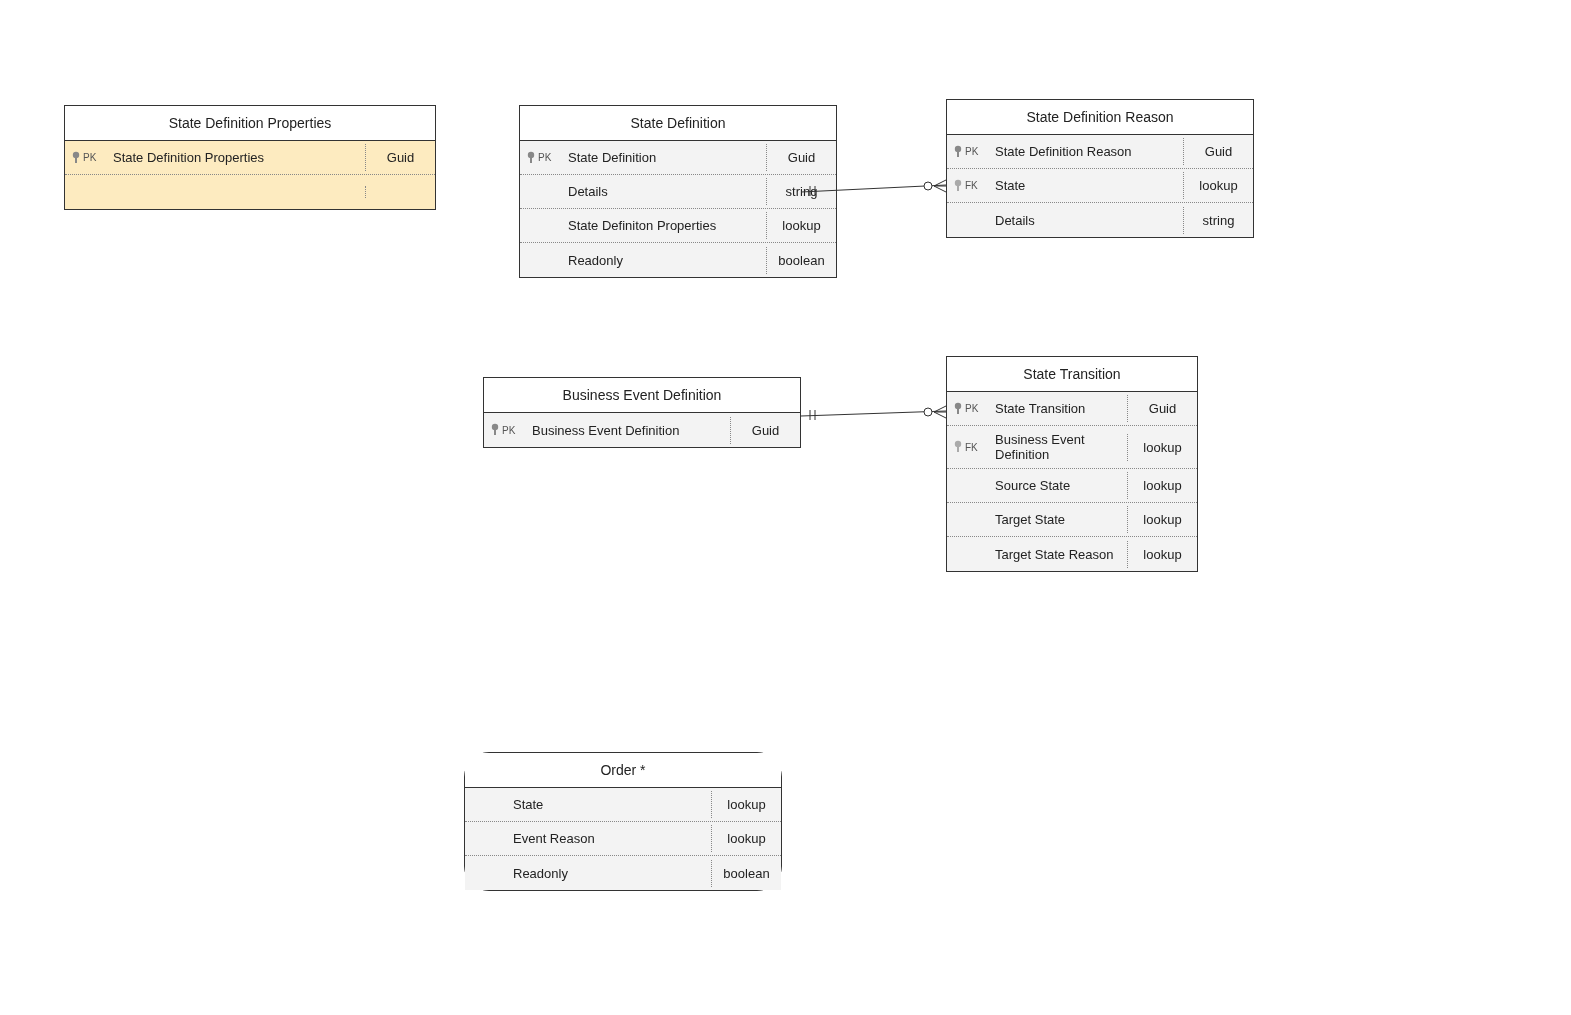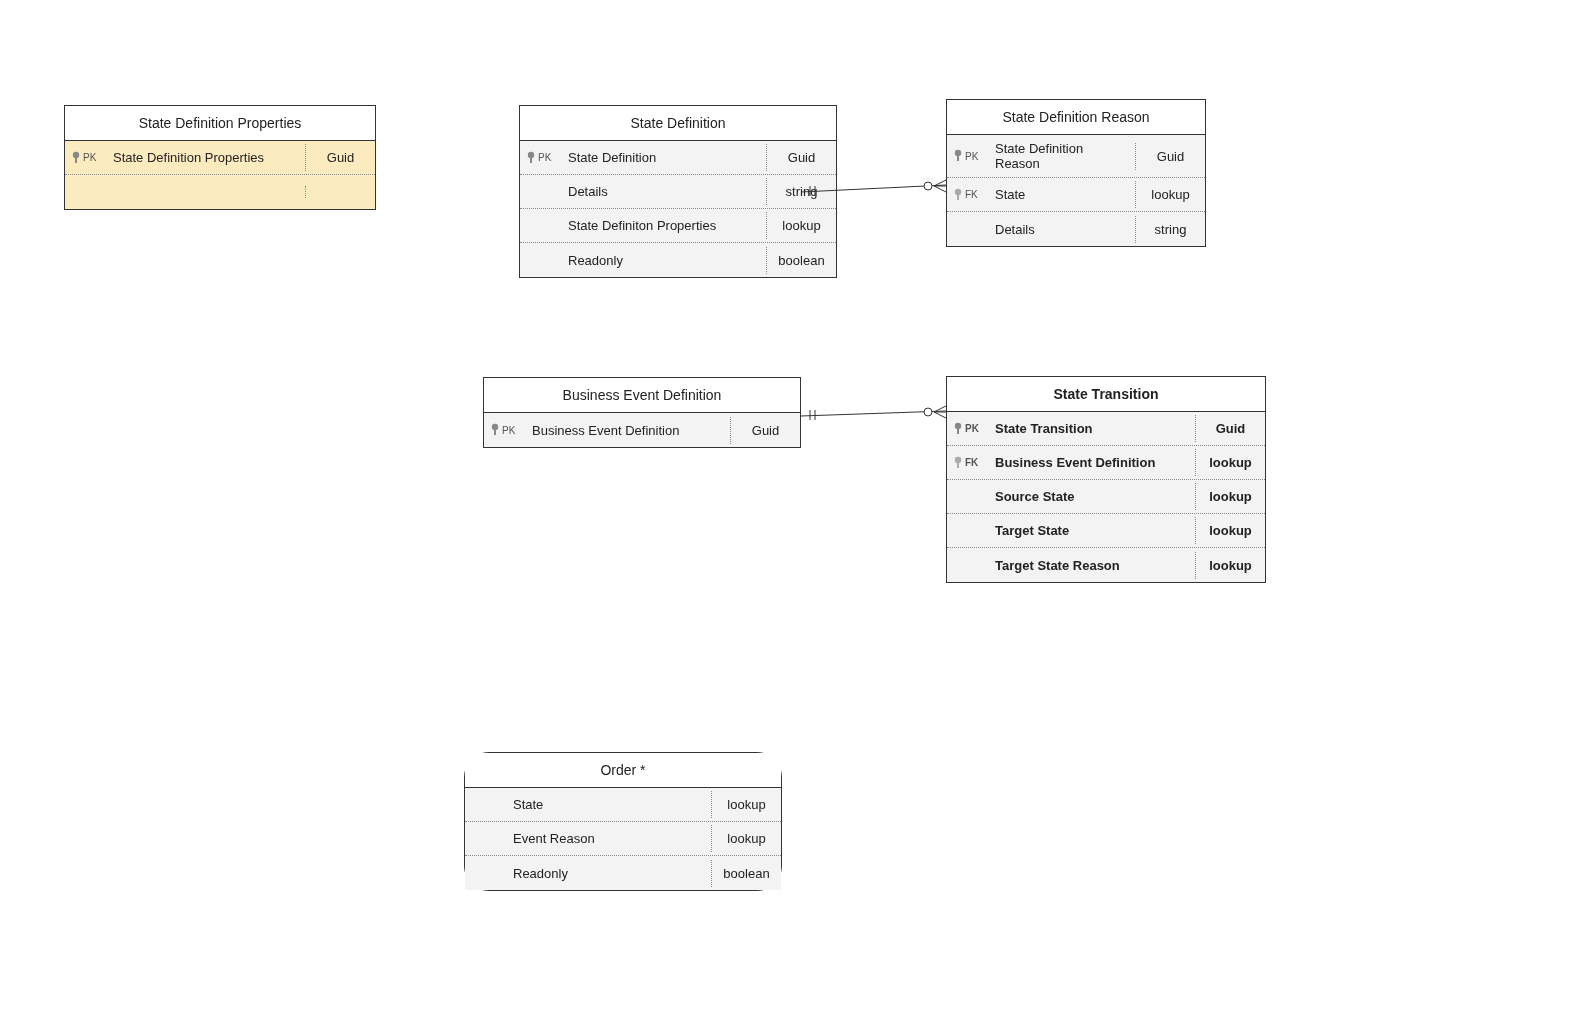--- a/index.html
+++ b/index.html
@@ -76,21 +76,21 @@
   svg.connectors {
     position: absolute;
     left: 0; top: 0;
     width: 1571px; height: 1015px;
     pointer-events: none;
   }
 </style>
 </head>
 <body>
 
-<div class="entity highlight" style="left:64px; top:105px; width:312px;">
+<div class="entity highlight" style="left:64px; top:105px; width:372px;">
   <div class="entity-title">State Definition Properties</div>
   <div class="entity-body">
     <div class="row">
       <div class="keycol">
         <span class="keyicon">
             <svg viewBox="0 0 10 14">
               <circle cx="5" cy="4" r="3.2" fill="#888"></circle>
               <rect x="4" y="6" width="2" height="6" fill="#888"></rect>
             </svg>
           </span>
@@ -134,21 +134,21 @@
       <div class="typecol">lookup</div>
     </div>
     <div class="row">
       <div class="keycol"></div>
       <div class="namecol">Readonly</div>
       <div class="typecol">boolean</div>
     </div>
   </div>
 </div>
 
-<div class="entity" style="left:946px; top:99px; width:260px;">
+<div class="entity" style="left:946px; top:99px; width:308px;">
   <div class="entity-title">State Definition Reason</div>
   <div class="entity-body">
     <div class="row">
       <div class="keycol">
         <span class="keyicon">
             <svg viewBox="0 0 10 14">
               <circle cx="5" cy="4" r="3.2" fill="#888"></circle>
               <rect x="4" y="6" width="2" height="6" fill="#888"></rect>
             </svg>
           </span>
@@ -190,21 +190,21 @@
             </svg>
           </span>
         <span class="keytag">PK</span>
       </div>
       <div class="namecol">Business Event Definition</div>
       <div class="typecol">Guid</div>
     </div>
   </div>
 </div>
 
-<div class="entity" style="left:946px; top:376px; width:320px;font-weight:bold;">
+<div class="entity" style="left:946px; top:356px; width:252px;">
   <div class="entity-title">State Transition</div>
   <div class="entity-body">
     <div class="row">
       <div class="keycol">
         <span class="keyicon">
             <svg viewBox="0 0 10 14">
               <circle cx="5" cy="4" r="3.2" fill="#888"></circle>
               <rect x="4" y="6" width="2" height="6" fill="#888"></rect>
             </svg>
           </span>

